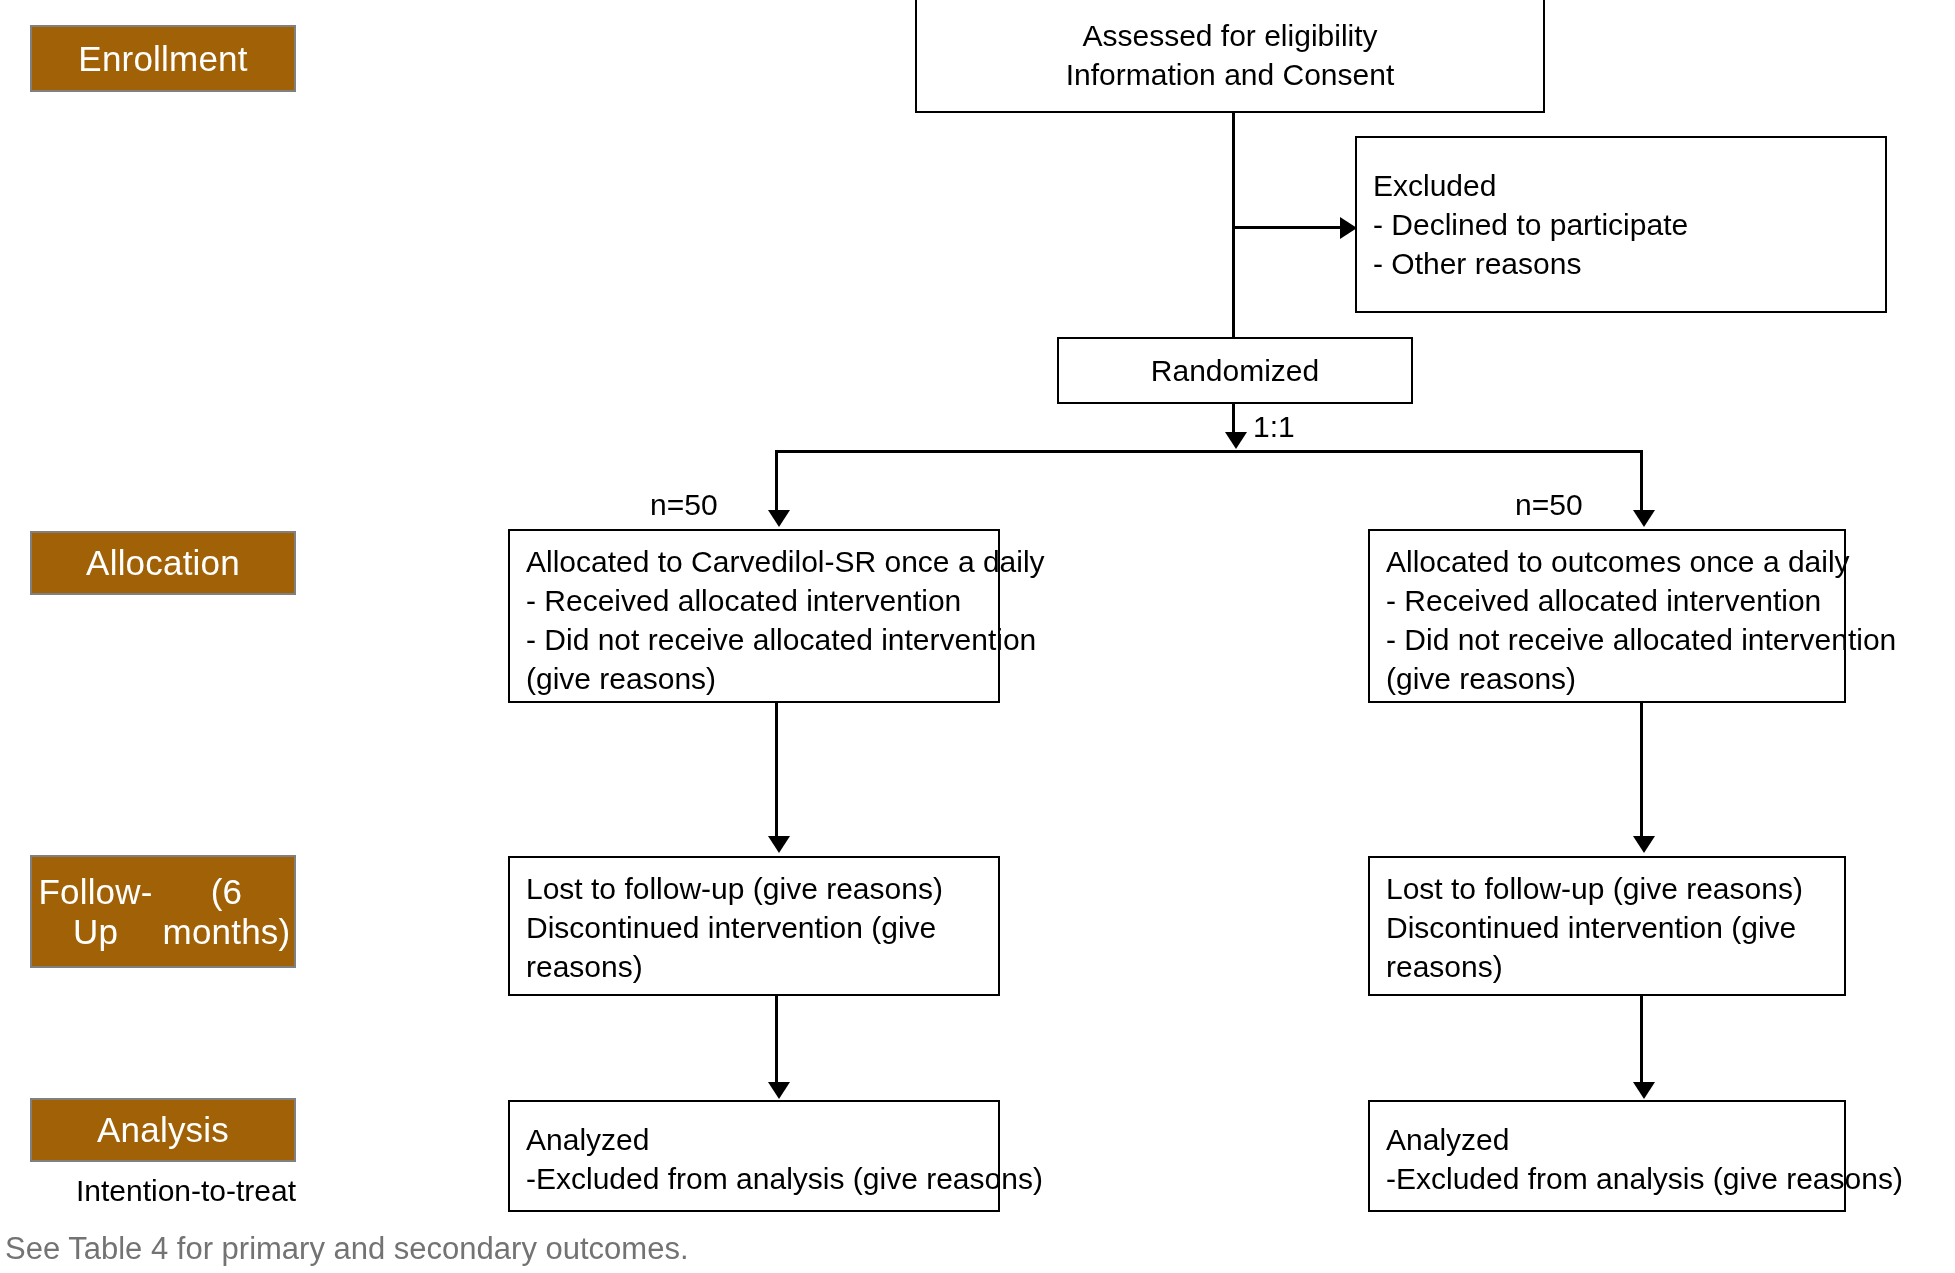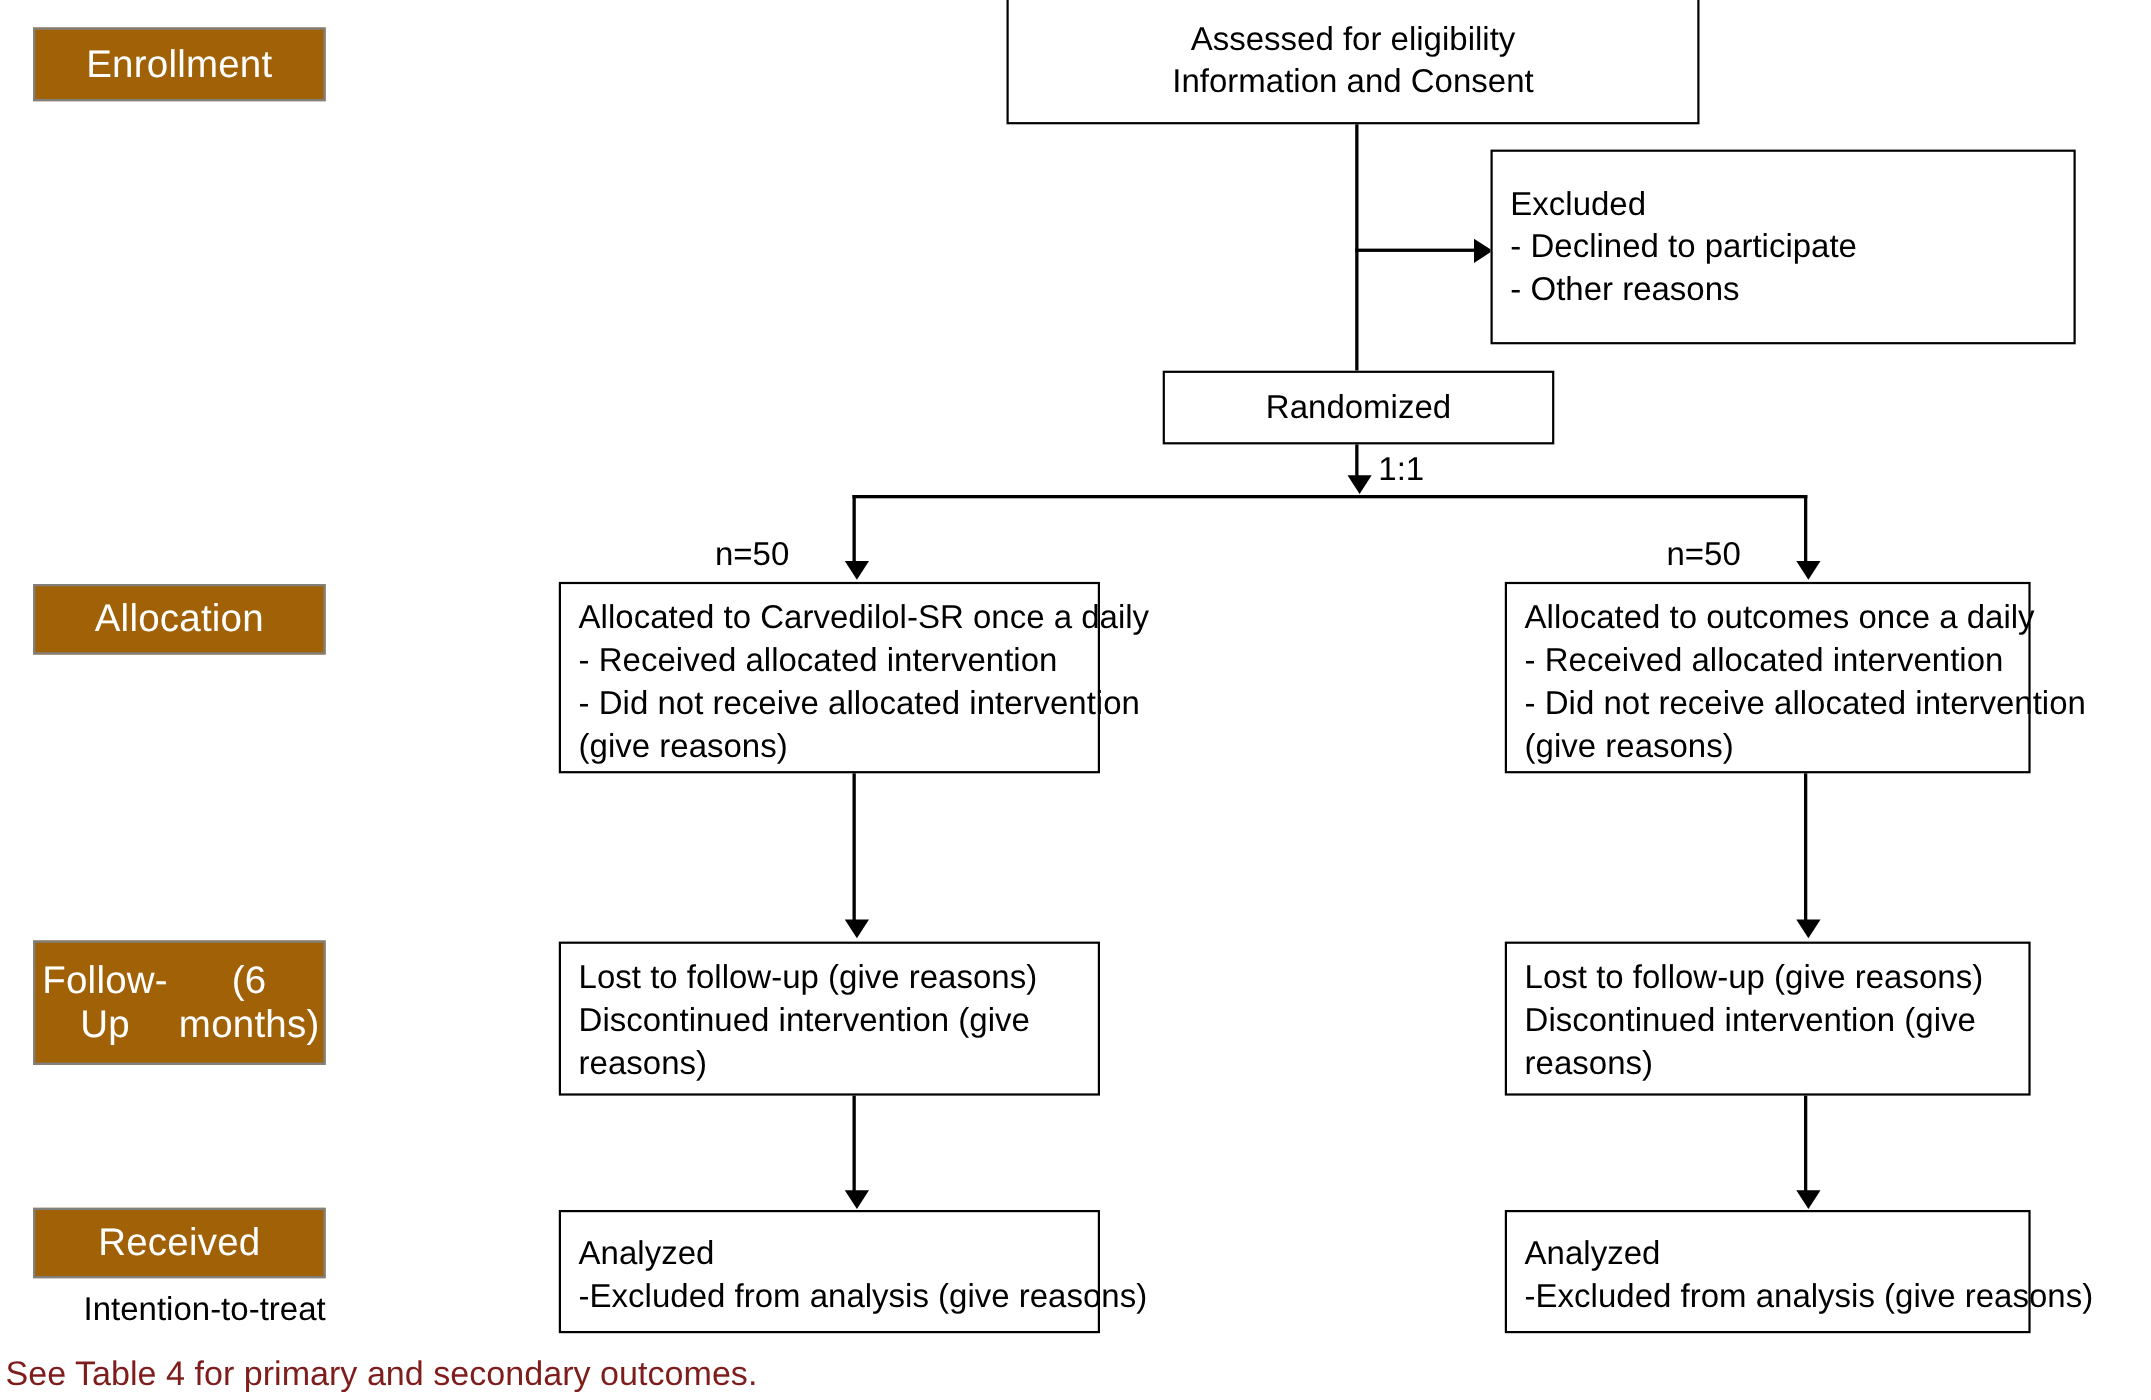--- a/index.html
+++ b/index.html
@@ -63,21 +63,21 @@
     position: absolute;
     font-size: 30px;
     line-height: 1.25;
     color: #000000;
     white-space: nowrap;
   }
   .caption-text {
     position: absolute;
     font-size: 31px;
     line-height: 1.2;
-    color: #7f1d1d;
+    color: #737373;
     white-space: nowrap;
   }
 
   
   .vline {
     position: absolute;
     width: 3px;
     background: #000000;
   }
   .hline {
@@ -114,21 +114,21 @@
   <div class="stage-label" style="left:30px; top:531px; width:266px; height:64px;">
     <span class="ln">Allocation</span>
   </div>
 
   <div class="stage-label" style="left:30px; top:855px; width:266px; height:113px; flex-direction:row;">
     <span class="ln">Follow-Up</span>
     <span class="ln">(6 months)</span>
   </div>
 
   <div class="stage-label" style="left:30px; top:1098px; width:266px; height:64px;">
-    <span class="ln">Received</span>
+    <span class="ln">Analysis</span>
   </div>
 
   <div class="plain-text" style="left:71px; top:1172px; width:230px; text-align:center;">Intention-to-treat</div>
 
   <div class="flow-box center" style="left:915px; top:-3px; width:630px; height:116px;">
     <span class="ln">Assessed for eligibility</span>
     <span class="ln">Information and Consent</span>
   </div>
 
   <div class="vline" style="left:1232px; top:113px; height:224px;"></div>

